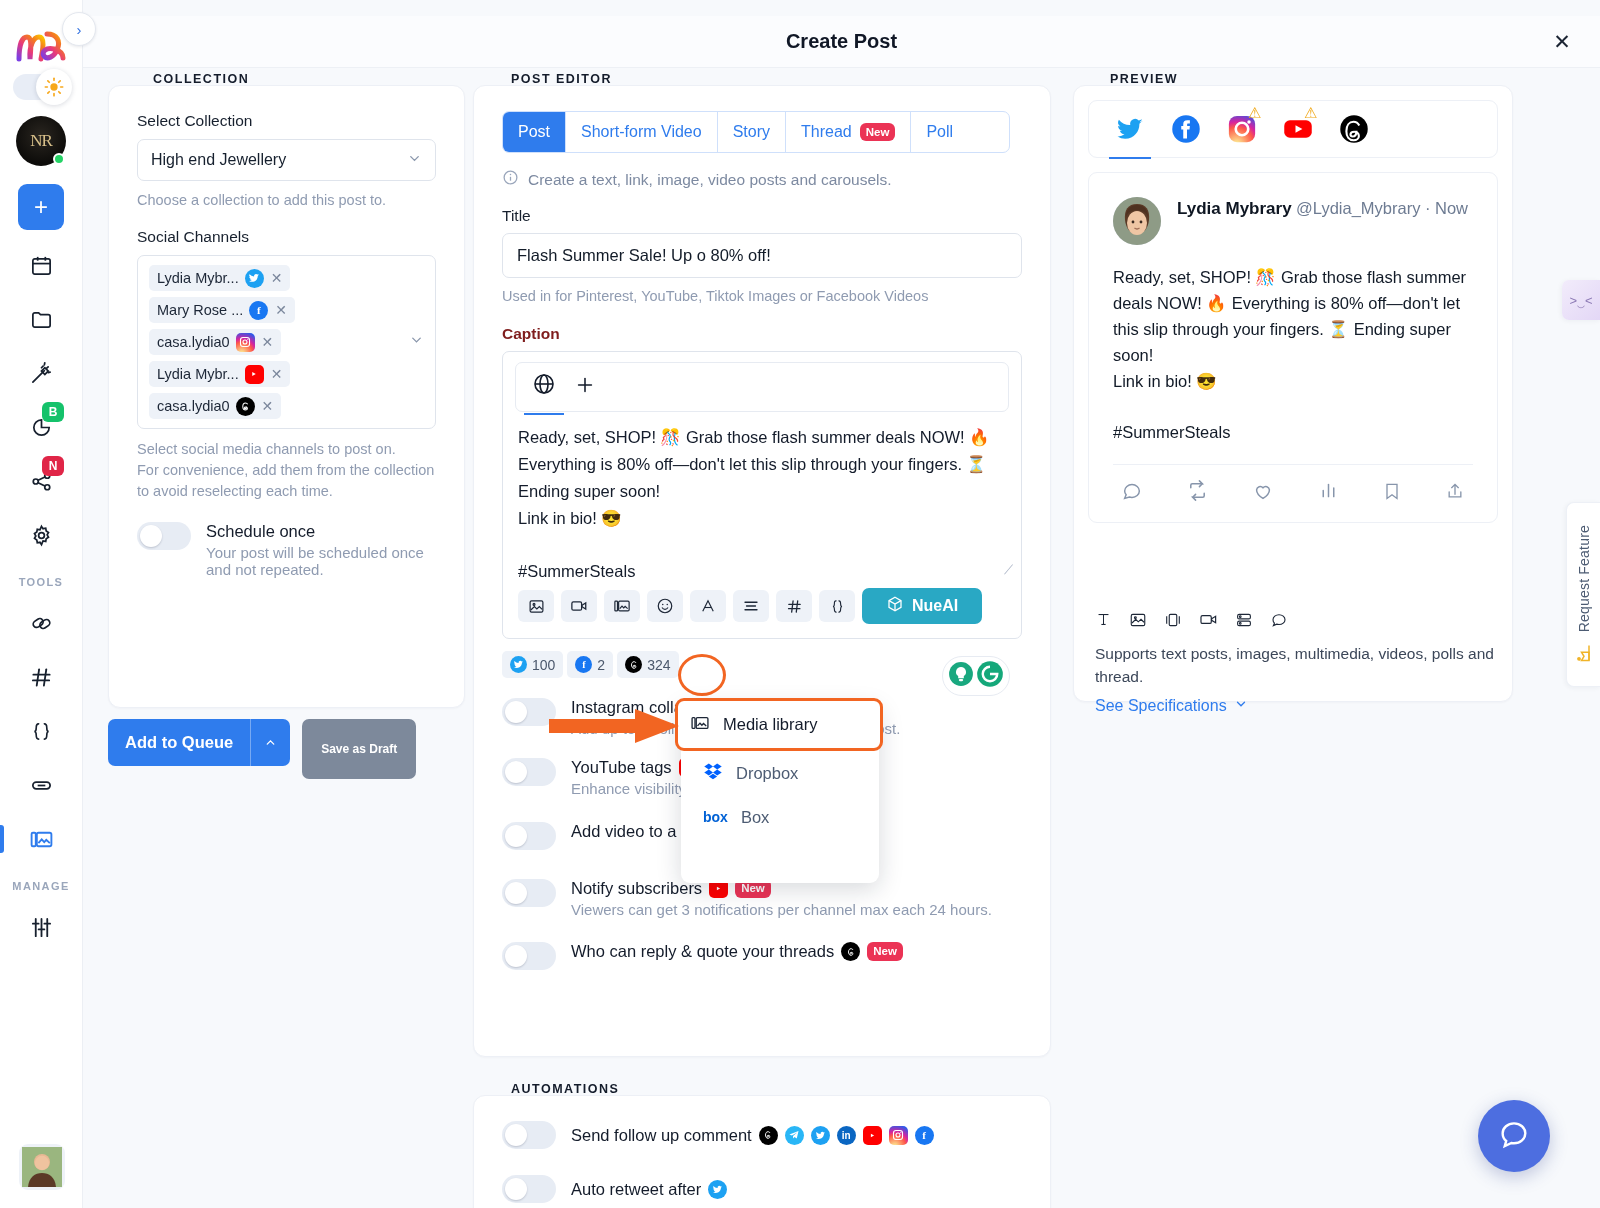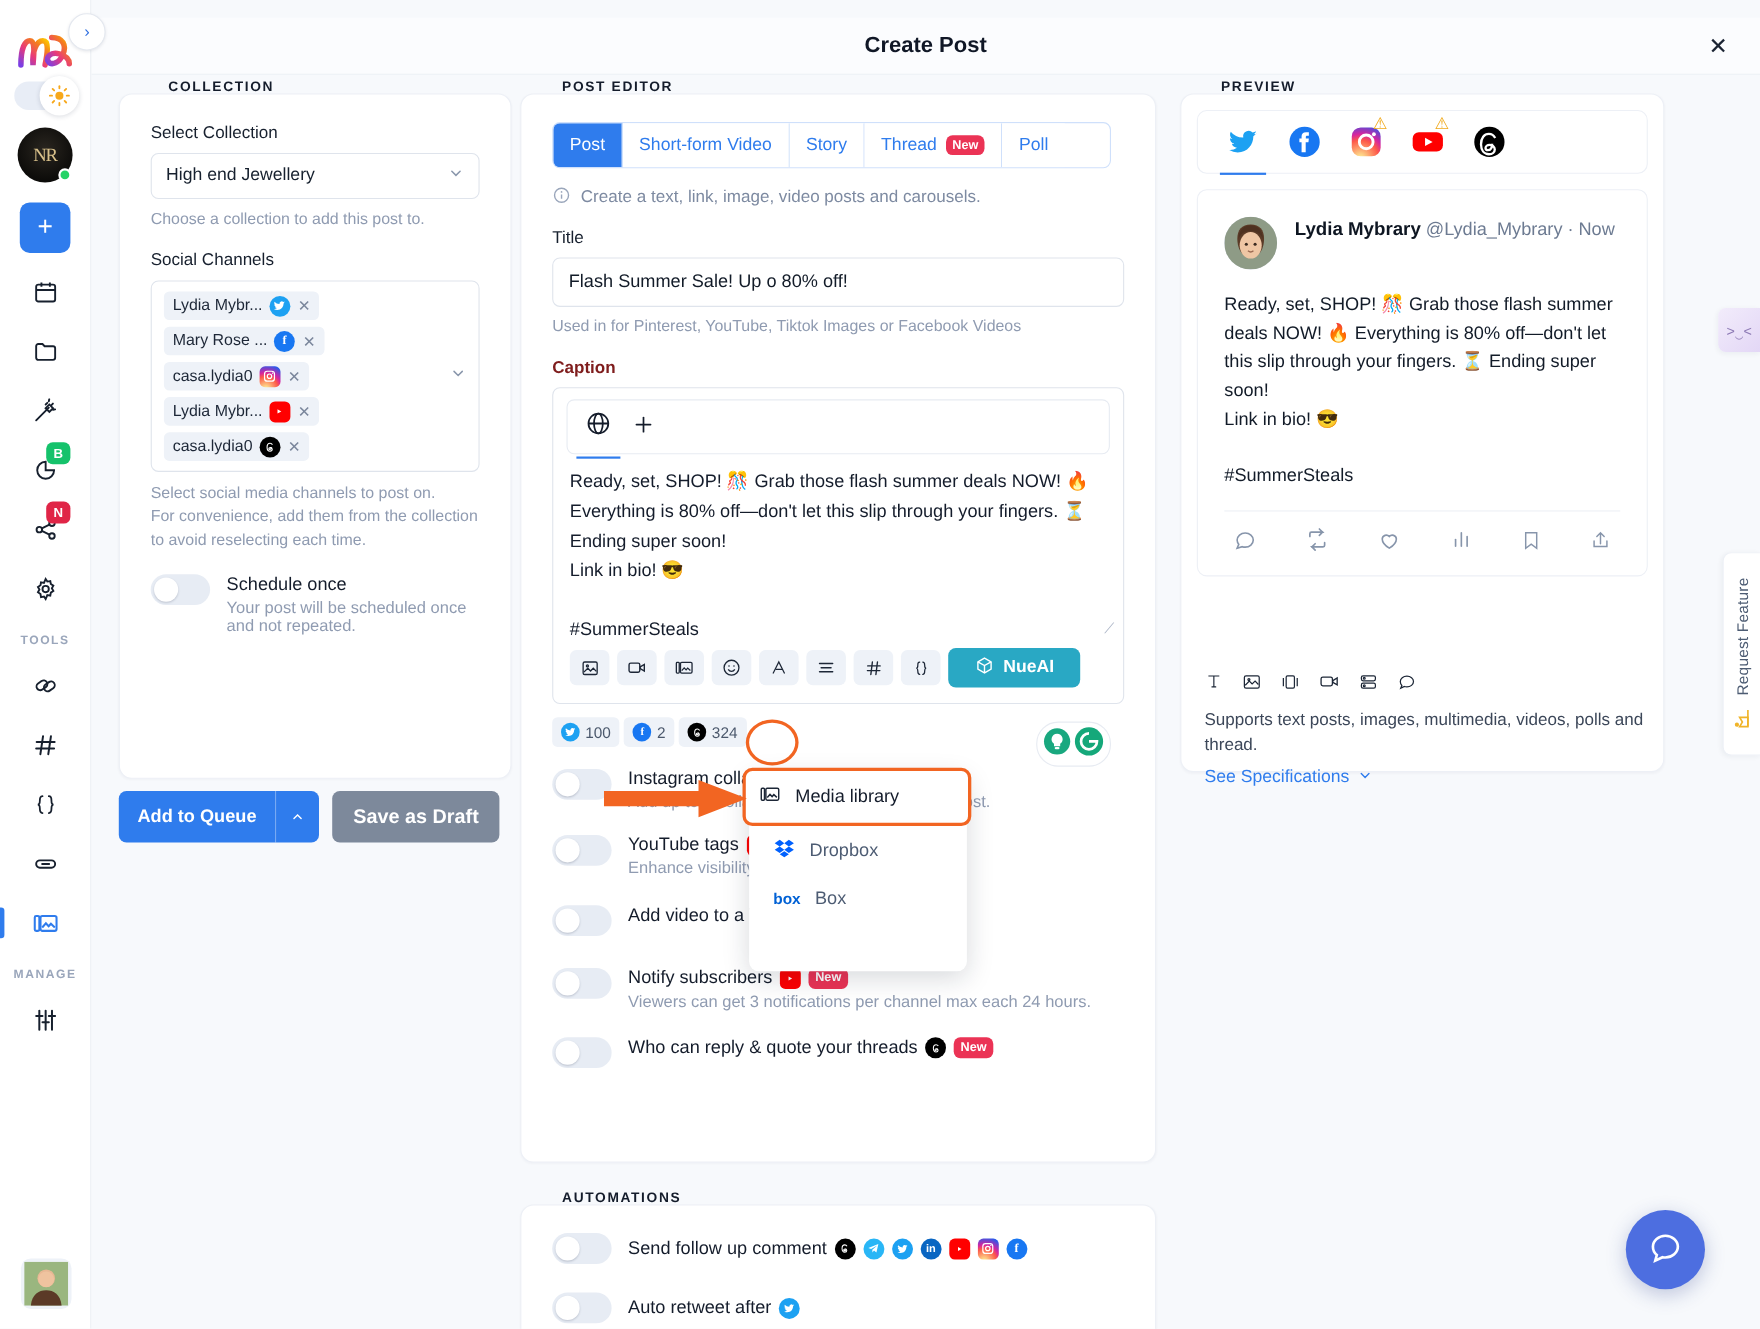--- a/index.html
+++ b/index.html
@@ -130,23 +130,23 @@
   .btn-primary {
     background: #2f7ced; color: #fff; border-radius: 7px; height: 47px;
     display: flex; align-items: center; font-size: 16.5px; font-weight: 700;
   }
   .btn-primary .lbl { padding: 0 17px; }
   .btn-primary .split {
     border-left: 1px solid rgba(255,255,255,.35); height: 100%;
     display: flex; align-items: center; padding: 0 13px; font-size: 13px;
   }
   .btn-grey {
-    background: #7d899b; color: #fff; border-radius: 7px; height: 47px;
+    background: #7d899b; color: #fff; border-radius: 7px; height: 60px;
     display: flex; align-items: center; justify-content: center;
-    font-size: 18px; font-weight: 700; padding: 0 19px;
+    font-size: 12px; font-weight: 700; padding: 0 19px;
   }
 
   
   #editor-label { left: 428px; top: 20px; }
   #editor-card { left: 390px; top: 33px; width: 578px; height: 972px; }
   .tabs {
     display: flex; border: 1px solid #cfe0fb; border-radius: 7px; overflow: hidden;
     height: 42px; width: 508px;
   }
   .tab {

